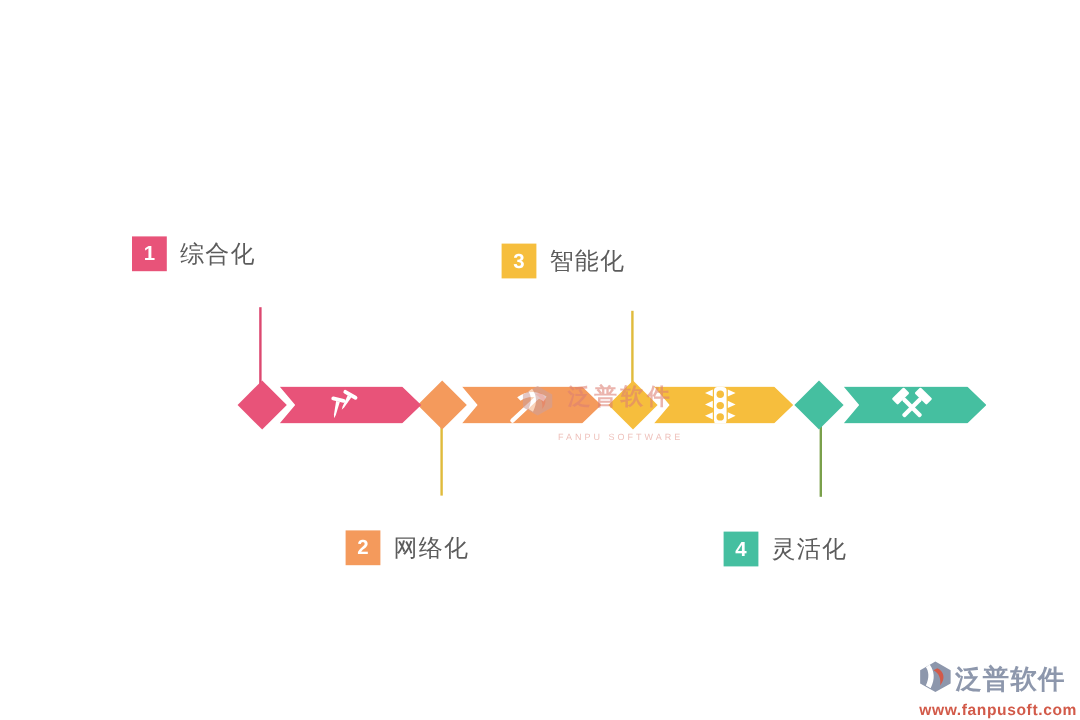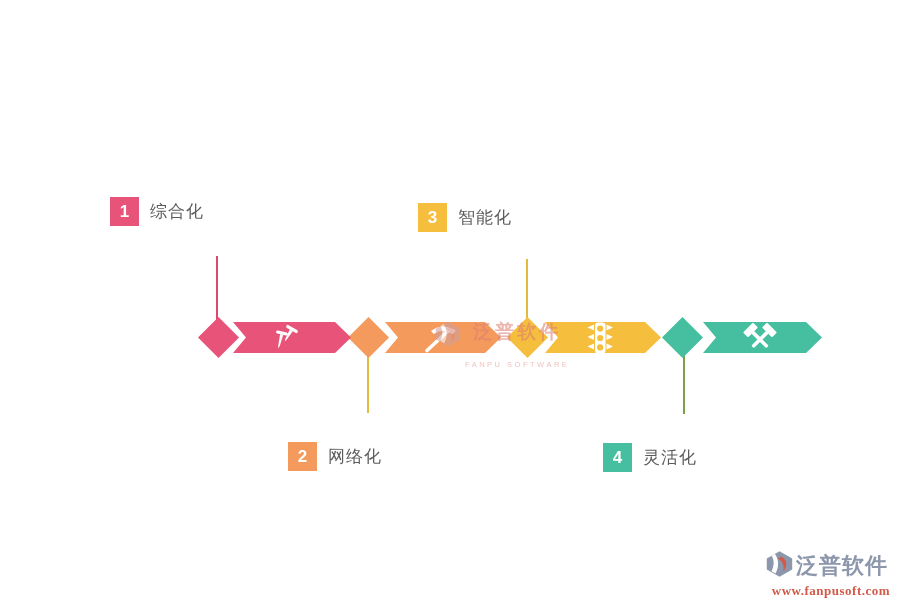--- a/index.html
+++ b/index.html
@@ -9,21 +9,21 @@
     -webkit-font-smoothing:antialiased;
   }
   .canvas{position:relative;width:900px;height:600px;background:#ffffff;overflow:hidden;}
 
   
   .step-label{position:absolute;display:flex;align-items:center;gap:11px;}
   .num-box{
     width:29px;height:29px;display:flex;align-items:center;justify-content:center;
     color:#ffffff;font-weight:bold;font-size:17px;line-height:1;
   }
-  .label-text{font-size:17px;color:#5c5c5c;letter-spacing:1px;}
+  .label-text{font-size:20px;color:#5c5c5c;letter-spacing:1px;}
 
   
   .vline{position:absolute;width:2px;}
 
   
   .diamond{position:absolute;width:29px;height:29px;transform:rotate(45deg);}
 
   
   .arrow{
     position:absolute;height:31px;top:322px;
@@ -41,21 +41,21 @@
   .wm-text{display:flex;flex-direction:column;align-items:center;}
   .wm-title{font-size:19px;font-weight:bold;color:#dd7f73;letter-spacing:3px;line-height:1.2;}
   .wm-sub{font-size:7.5px;color:#e2948a;letter-spacing:2.5px;margin-top:16px;}
 
   
   .brand{position:absolute;left:766px;top:549px;width:130px;}
   .brand-top{display:flex;align-items:center;gap:3px;}
   .brand-name{font-size:22px;font-weight:bold;color:#8d97ac;letter-spacing:1px;line-height:1.1;}
   .brand-url{
     margin-top:0px;text-align:center;
-    font-family:Liberation Serif, serif;font-weight:bold;
+    font-family:Liberation Sans, sans-serif;font-weight:bold;
     font-size:13px;color:#d25a49;letter-spacing:.5px;
   }
 </style>
 </head>
 <body>
 
 <div class="canvas">
 
   <div class="step-label" style="left:110px;top:197px;">
     <div class="num-box" style="background-color: rgb(232, 83, 121);">1</div>

